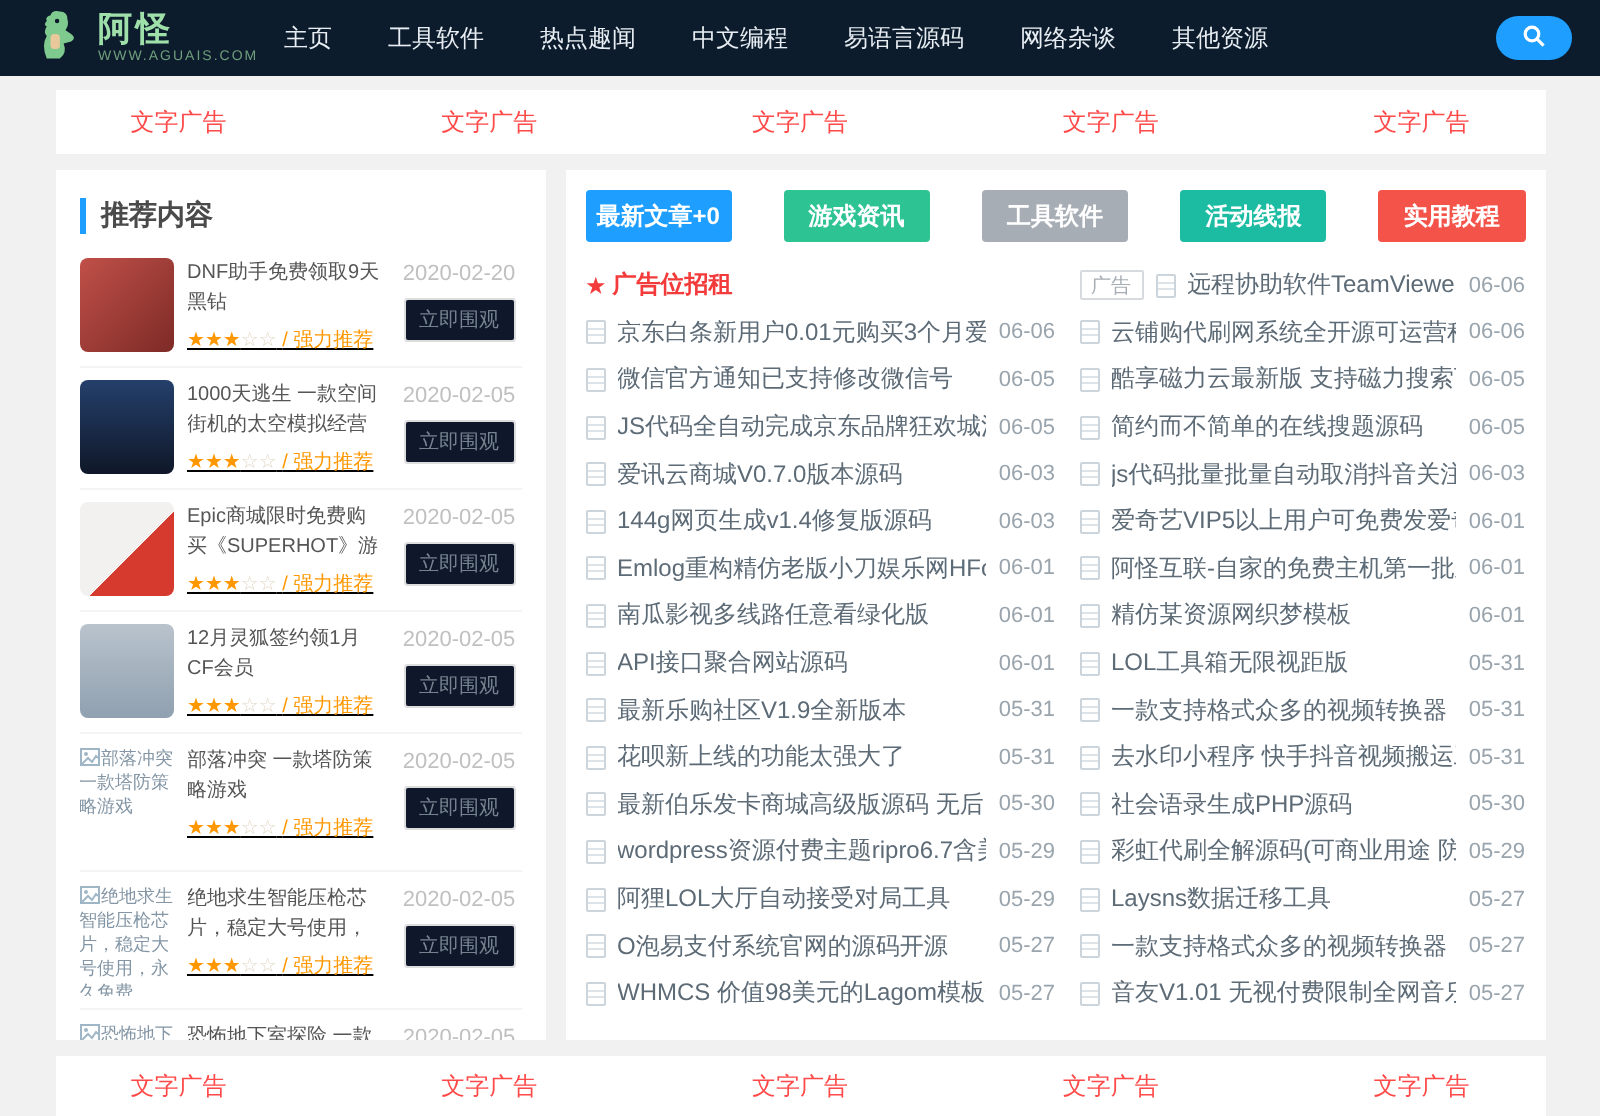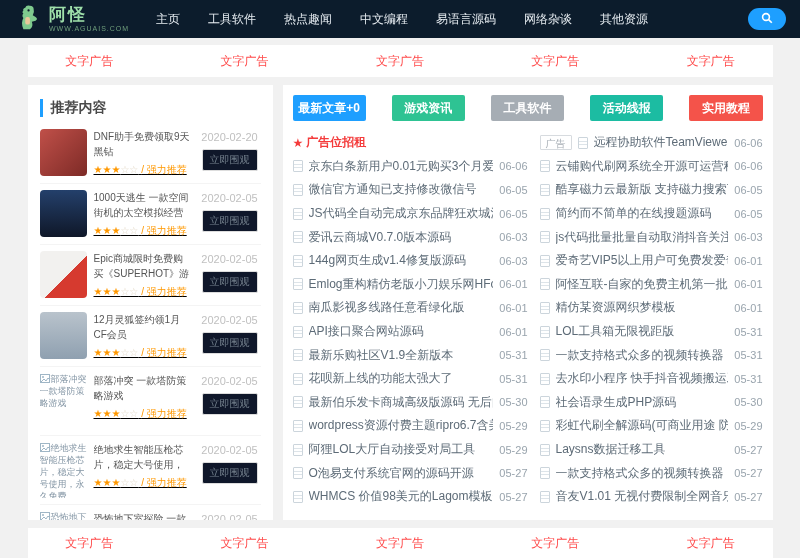--- a/index.html
+++ b/index.html
@@ -5,21 +5,21 @@
   * { margin:0; padding:0; box-sizing:border-box; }
   html,body { width:800px; height:558px; overflow:hidden; background:#f1f1f1;
     font-family:"Liberation Sans","DejaVu Sans",sans-serif; }
 
   
   .nav { height:38px; background:#0c1c2c; display:flex; align-items:center; padding:0 14px; }
   .logo { display:flex; align-items:center; gap:5px; width:128px; flex-shrink:0; cursor:pointer; }
   .logo-txt { line-height:1; }
   .logo-title { font-size:17px; font-weight:bold; color:#9edfaa; letter-spacing:2px; }
   .logo-sub { font-size:7px; color:#6f9e7c; letter-spacing:1px; margin-top:2px; }
-  .nav-menu { display:flex; gap:28px; margin-left:14px; flex:1; }
+  .nav-menu { display:flex; gap:28px; flex:1; }
   .nav-item { font-size:12px; color:#e7edf2; text-decoration:none; cursor:pointer; }
   .search-btn { width:38px; height:22px; border-radius:12px; background:#1e9fff; border:none;
     display:flex; align-items:center; justify-content:center; cursor:pointer; }
 
   
   .ad-strip { background:#fff; width:745px; margin:7px auto 0; height:32px;
     display:flex; align-items:center; justify-content:space-around;gap:32px; }
   .ad-strip.bottom { margin-top:8px; height:31px; }
   .text-ad { font-size:12px; color:#ff4a4a; text-decoration:none; cursor:pointer; }
 

